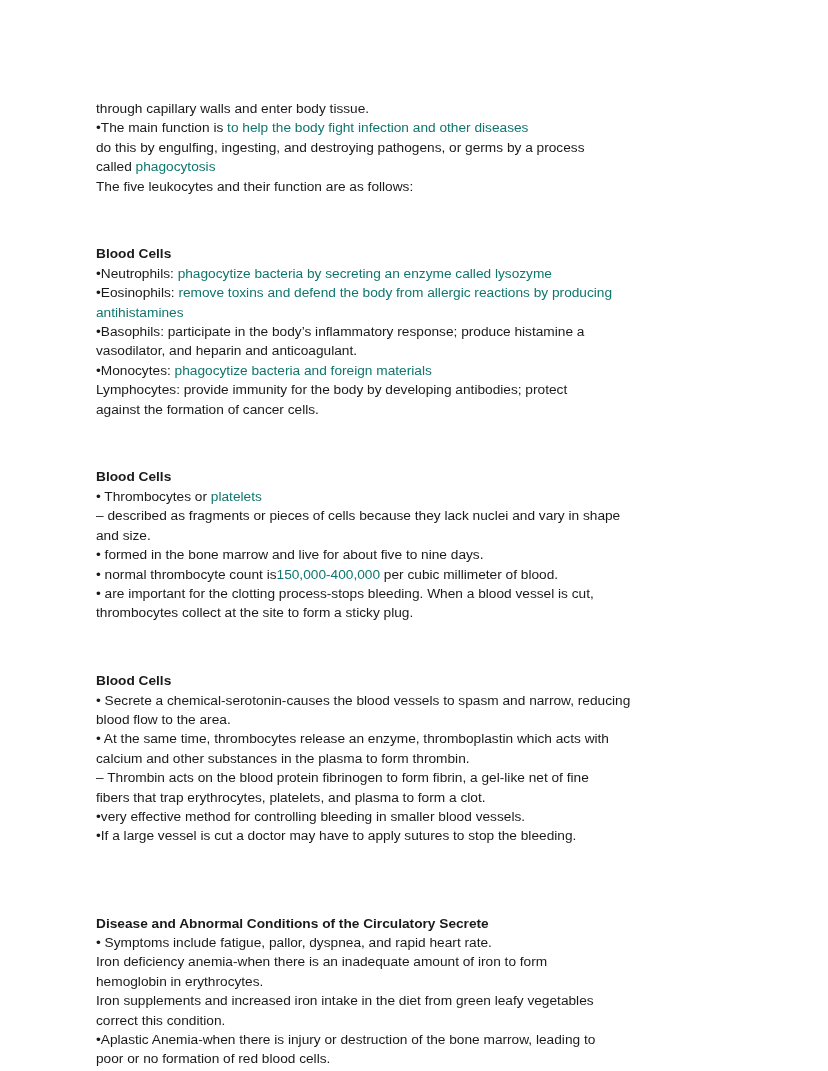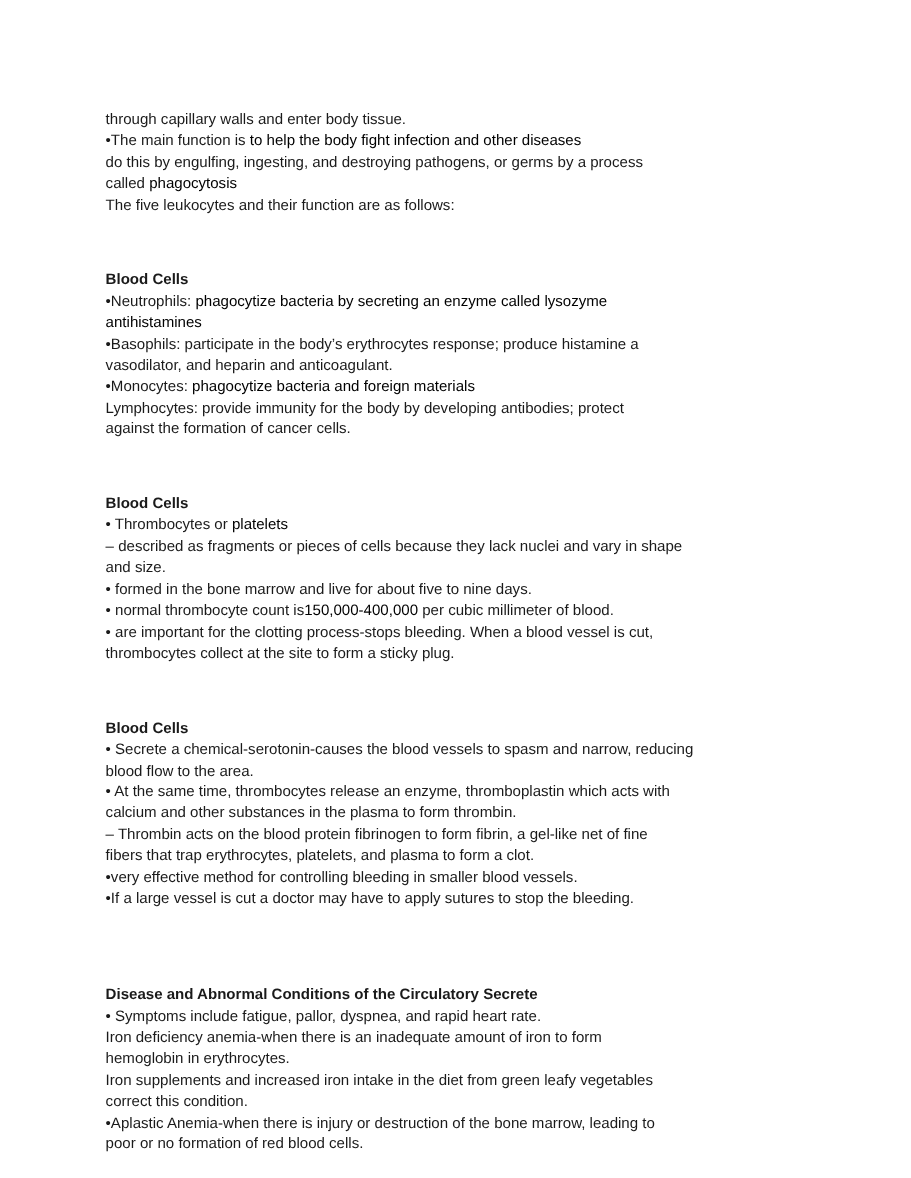--- a/index.html
+++ b/index.html
@@ -46,21 +46,21 @@
     color: #000000;
     margin-top: 29px;
   }
   .gap-1 {
     height: 19.4px;
   }
   .gap-2 {
     height: 38.8px;
   }
   .red {
-    color: #000000;
+    color: #0f766e;
     margin-top: 16px;
   }
   .blk {
     color: #1a1a1a;
   }
 </style>
 </head>
 <body>
 
 <div id="page">
@@ -71,22 +71,23 @@
         <div class="line"><span class="blk">do this by engulfing, ingesting, and destroying pathogens, or germs by a process</span></div>
         <div class="line"><span class="blk">called </span><span class="red">phagocytosis</span></div>
         <div class="line"><span class="blk">The five leukocytes and their function are as follows:</span></div>
       </div>
       <div class="gap-1"></div>
       <div class="para heading">
         <div class="line"><span class="blk">Blood Cells</span></div>
       </div>
       <div class="para">
         <div class="line"><span class="blk">•Neutrophils: </span><span class="red">phagocytize bacteria by secreting an enzyme called lysozyme</span></div>
+        <div class="line"><span class="blk">•Eosinophils: </span><span class="red">remove toxins and defend the body from allergic reactions by producing</span></div>
         <div class="line"><span class="red">antihistamines</span></div>
-        <div class="line"><span class="blk">•Basophils: participate in the body’s erythrocytes response; produce histamine a</span></div>
+        <div class="line"><span class="blk">•Basophils: participate in the body’s inflammatory response; produce histamine a</span></div>
         <div class="line"><span class="blk">vasodilator, and heparin and anticoagulant.</span></div>
         <div class="line"><span class="blk">•Monocytes: </span><span class="red">phagocytize bacteria and foreign materials</span></div>
         <div class="line"><span class="blk">Lymphocytes: provide immunity for the body by developing antibodies; protect</span></div>
         <div class="line"><span class="blk">against the formation of cancer cells.</span></div>
       </div>
       <div class="gap-1"></div>
       <div class="para heading">
         <div class="line"><span class="blk">Blood Cells</span></div>
       </div>
       <div class="para">

